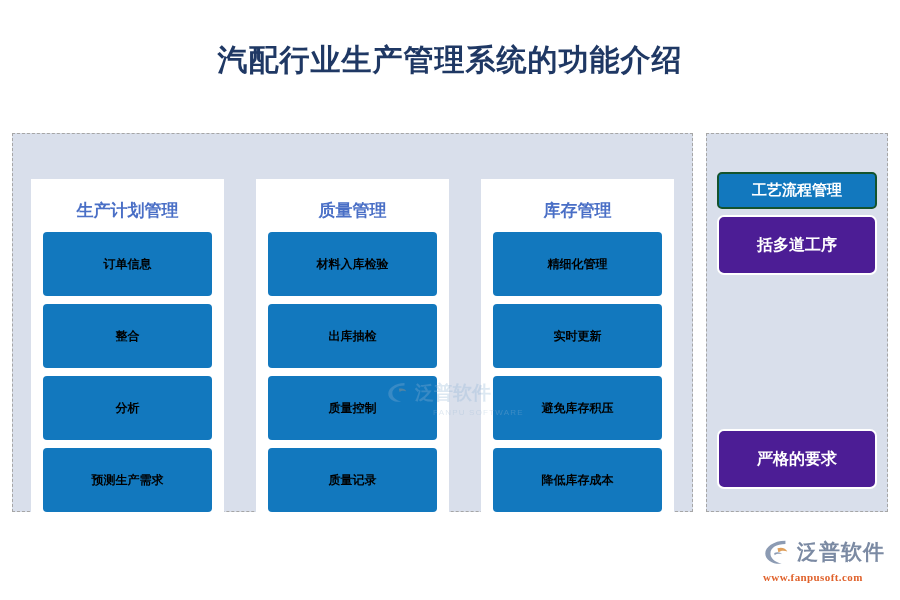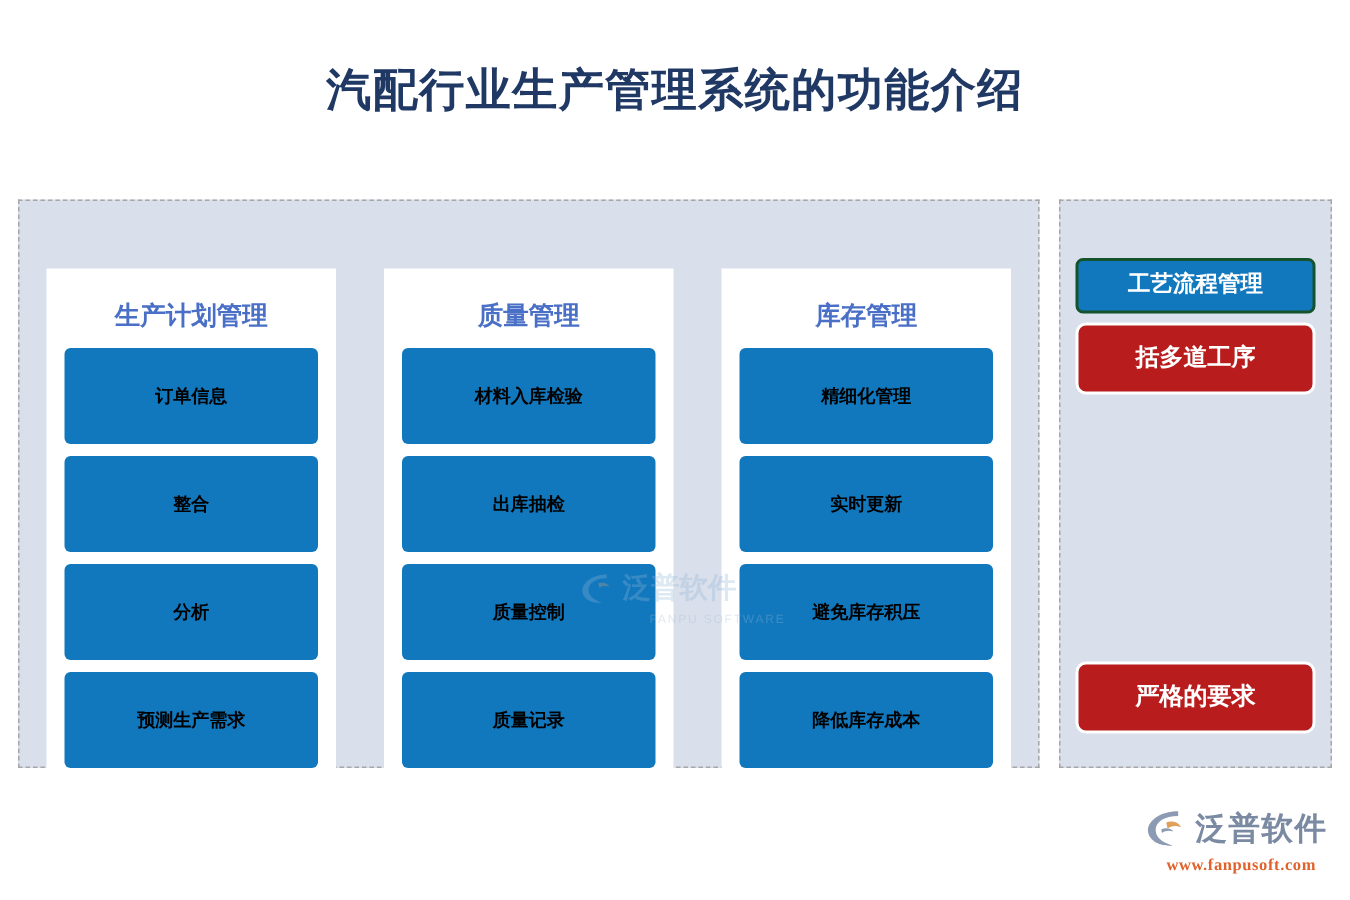--- a/index.html
+++ b/index.html
@@ -120,28 +120,28 @@
 
   .side-items {
     flex: 1;
     display: flex;
     flex-direction: column;
     justify-content: space-between;
     margin-top: 6px;
   }
 
   .side-box {
-    background: #b91c1c;
+    background: #4c1d95;
     color: #ffffff;
     font-size: 16px;
     font-weight: bold;
     border-radius: 7px;
     border: 2px solid #ffffff;
     box-sizing: border-box;
-    height: 48px;
+    height: 60px;
     display: flex;
     align-items: center;
     justify-content: center;
     font-family: "Liberation Serif", "DejaVu Serif", serif;
     line-height: 1;
     white-space: nowrap;
   }
 
   
   .watermark {
@@ -212,21 +212,20 @@
     letter-spacing: 1px;
   }
   .brand-url {
     font-size: 11px;
     color: #e0622c;
     font-family: "Liberation Serif", "DejaVu Serif", serif;
     letter-spacing: 0.4px;
     margin-top: 4px;
     margin-left: 1px;
     font-weight: bold;
-    text-align: center;
   }
 </style>
 </head>
 <body>
 
 <div class="page-title">汽配行业生产管理系统的功能介绍</div>
 
 <div class="main-panel">
   <div class="columns-wrap">
 

